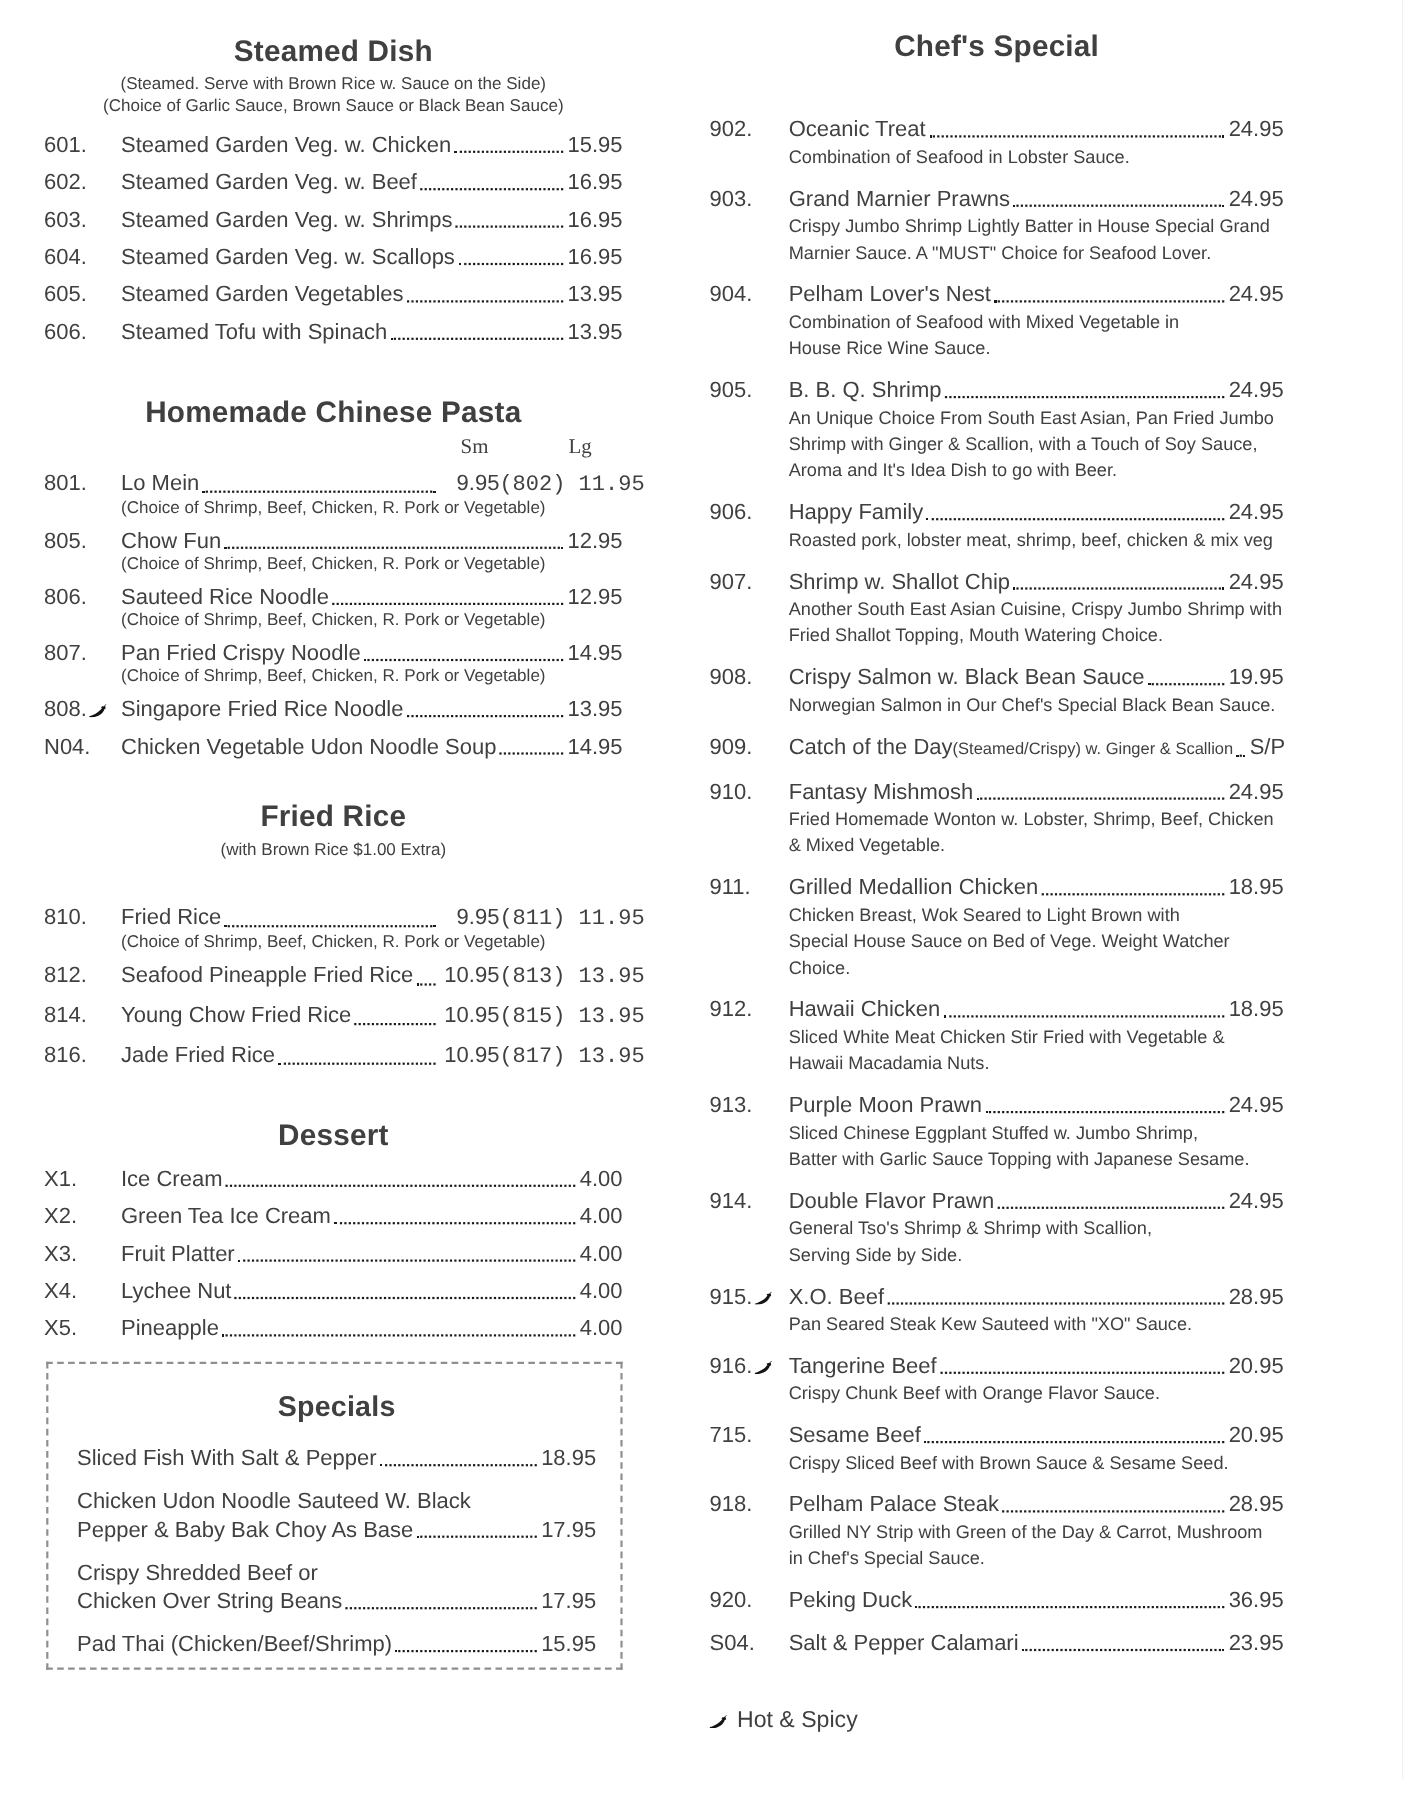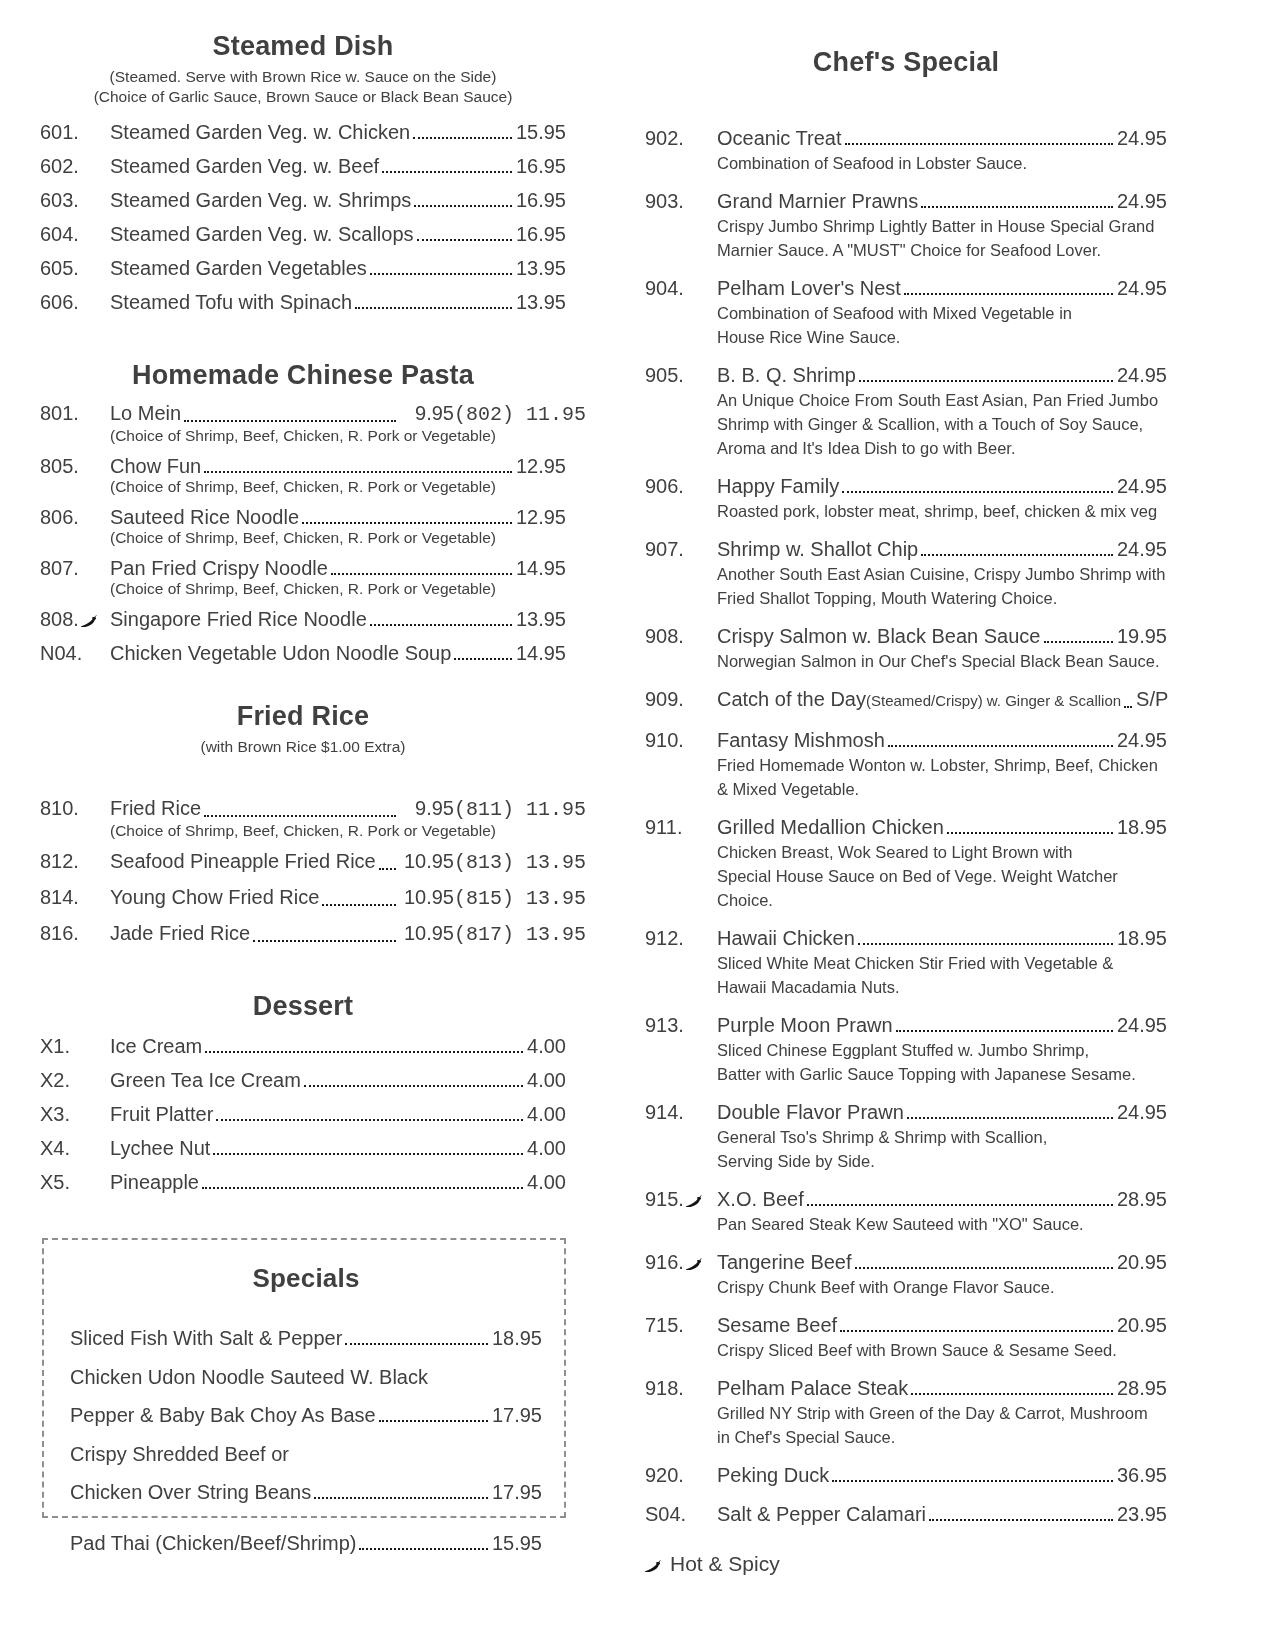--- a/index.html
+++ b/index.html
@@ -1,20 +1,20 @@
 <!DOCTYPE html>
 <html><head>
 <meta charset="utf-8">
 <style>
   html,body{margin:0;padding:0;background:#e8e8e8;}
   .page{position:relative;width:1275px;height:1650px;background:#ffffff;color:#404040;
         font-family:"Liberation Sans","DejaVu Sans",sans-serif;overflow:hidden;margin:0 auto;}
   .col{position:absolute;top:0;}
   .col.left{left:40px;width:526px;padding-top:30px;}
-  .col.right{left:645px;width:522px;padding-top:46px;}
+  .col.right{left:645px;width:522px;padding-top:26px;}
   .sec-title{font-size:27px;line-height:33px;font-weight:bold;text-align:center;margin:0 0 4px 0;letter-spacing:.2px;}
   .col.right > .sec-title{margin-bottom:46px;}
   .sec-sub{font-size:15.5px;line-height:20px;text-align:center;}
   .menu-section .items{margin-top:12px;}
   .item-row{display:flex;align-items:baseline;font-size:20px;line-height:26px;}
   .col.left .item{margin-bottom:8px;}
   .col.right .item{margin-bottom:13px;}
   .num{flex:none;width:70px;}
   .col.right .num{width:72px;}
   .name{flex:none;white-space:nowrap;}
@@ -28,21 +28,21 @@
   .smlg-row{display:flex;font-family:"Liberation Serif","DejaVu Serif",serif;font-size:19px;line-height:22px;margin-bottom:2px;}
   .smlg-sp{flex:1;}
   .smlg-sm{flex:none;width:54px;text-align:right;padding-right:10px;box-sizing:border-box;}
   .smlg-lg{flex:none;width:112px;text-align:right;padding-right:28px;box-sizing:border-box;}
   .specials-box{position:absolute;left:42px;top:1238px;width:524px;height:280px;box-sizing:border-box;
                 border:2px dashed #8f8f8f;padding:22px 22px 14px 26px;background:#fff;}
   .specials-title{font-size:26px;margin:0 0 18px 0;}
   .sp-item{margin-bottom:13px;font-size:20px;}
   .sp-line{line-height:26px;}
   .sp-row{display:flex;align-items:baseline;font-size:20px;line-height:26px;}
-  .sp-name{flex:none;white-space:nowrap;margin-top:12px;}
+  .sp-name{flex:none;white-space:nowrap;}
   .legend{position:absolute;left:645px;top:1552px;width:522px;display:flex;
           align-items:center;gap:9px;font-size:21px;font-weight:500;}
   .chili{display:inline-block;}
   .chili svg{fill:#141414;vertical-align:-1px;}
   .num .chili{margin-left:2px;}
 </style>
 </head>
 <body>
 
 <div class="page">
@@ -97,20 +97,25 @@
               <span class="num">606.</span>
               <span class="name">Steamed Tofu with Spinach</span>
               <span class="dots"></span>
               <span class="price">13.95</span>
             </div>
           </div>
         </div>
       </section>
       <section class="menu-section" style="margin-bottom: 34px;">
         <h2 class="sec-title">Homemade Chinese Pasta</h2>
+        <div class="smlg-row">
+          <span class="smlg-sp"></span>
+          <span class="smlg-sm">Sm</span>
+          <span class="smlg-lg">Lg</span>
+        </div>
         <div class="items" style="margin-top: 8px;">
           <div class="item">
             <div class="item-row">
               <span class="num">801.</span>
               <span class="name">Lo Mein</span>
               <span class="dots"></span>
               <span class="sm-price">9.95</span>
               <span class="lg-price">(802) 11.95</span>
             </div>
             <div class="choice">(Choice of Shrimp, Beef, Chicken, R. Pork or Vegetable)</div>

